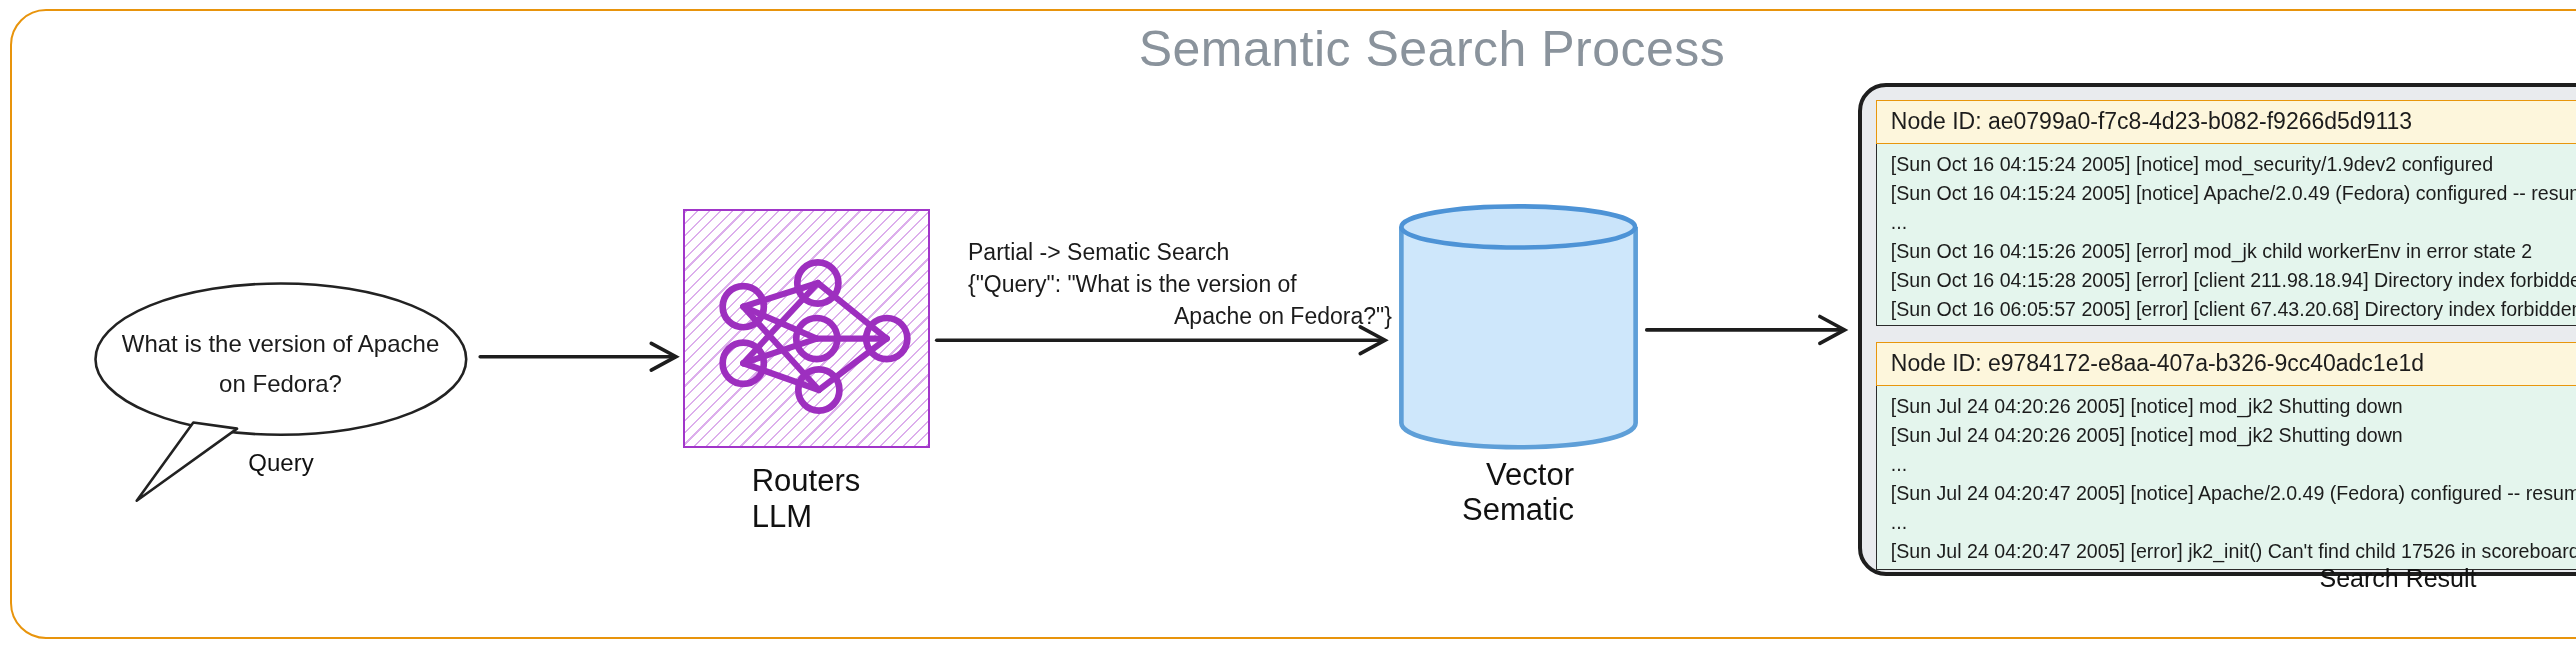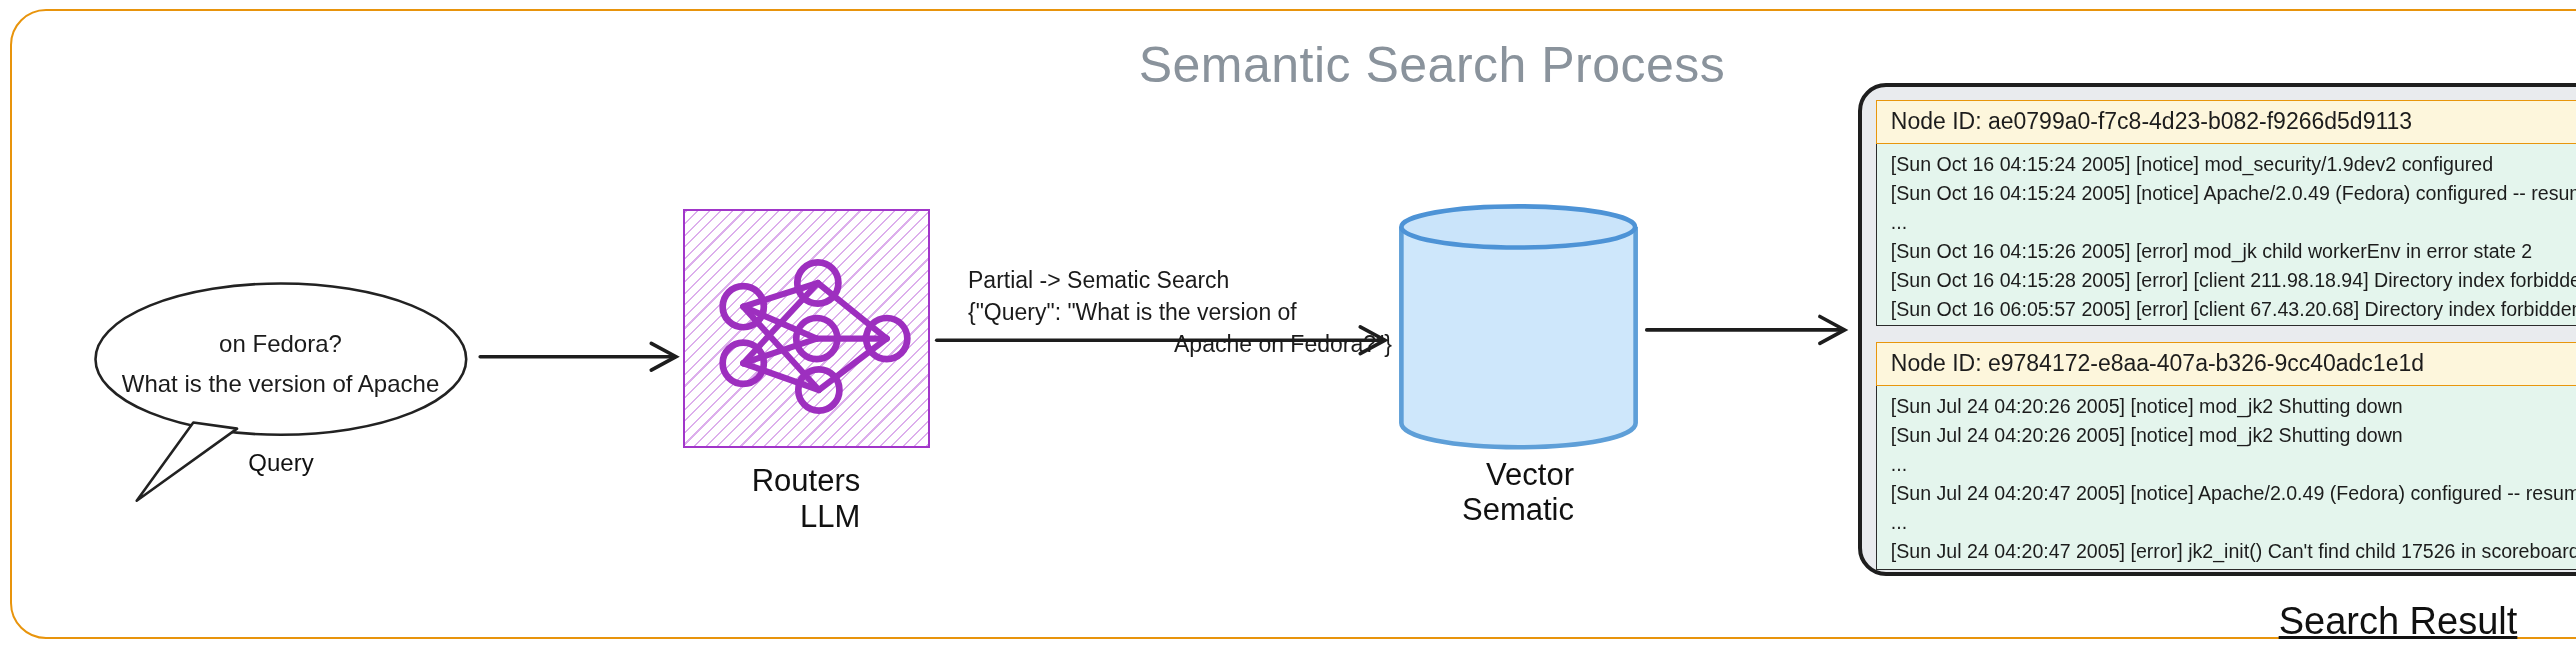--- a/index.html
+++ b/index.html
@@ -3,40 +3,40 @@
 <meta charset="utf-8">
 <style>
   * { margin:0; padding:0; box-sizing:border-box; }
   html,body { background:#ffffff; }
   body { font-family:"Liberation Sans", sans-serif; color:#1e1e1e; }
   #canvas { position:relative; width:2974px; height:650px; background:#ffffff; overflow:hidden; }
 
   .page-border { position:absolute; left:10.3px; top:9.3px; right:10.3px; bottom:11.3px;
     border:2.1px solid #E8940C; border-radius:36px; pointer-events:none; }
 
-  .diagram-title { position:absolute; left:1432px; top:36px; transform:translateX(-50%);
+  .diagram-title { position:absolute; left:1432px; top:20px; transform:translateX(-50%);
     font-size:50px; color:#8A939C; white-space:nowrap; letter-spacing:0.5px; }
 
   
   .bubble-svg { position:absolute; left:72px; top:268px; }
   .bubble-text { position:absolute; left:100px; top:324px; width:361px; text-align:center;
     font-size:24px; line-height:40px; color:#1b1b1b; }
   .query-label { position:absolute; left:281px; top:449px; transform:translateX(-50%);
     font-size:24px; color:#111; }
 
   
   .llm-box { position:absolute; left:683px; top:209px; width:247px; height:239px;
     border:2.6px solid #A136C9; background-color:#ffffff;
     background-image:repeating-linear-gradient(135deg, rgba(178,77,213,0.45) 0px, rgba(178,77,213,0.45) 1.5px, transparent 1.5px, transparent 8.2px); }
   .llm-label { position:absolute; left:806px; top:463px; transform:translateX(-50%);
-    font-size:31px; line-height:36px; text-align:right; color:#111; white-space:nowrap; }
+    font-size:31px; line-height:36px; text-align:left; color:#111; white-space:nowrap; }
 
   
   .annotation { position:absolute; left:968px; top:236px; font-size:23px; line-height:32px;
-    color:#1b1b1b; white-space:nowrap;margin-top:28px; }
+    color:#1b1b1b; white-space:nowrap; }
   .annotation .indent { padding-left:206px; }
 
   
   .db-svg { position:absolute; left:1396px; top:195px; }
   .db-label { position:absolute; left:1518px; top:457px; transform:translateX(-50%);
     font-size:31px; line-height:35px; text-align:right; color:#111; white-space:nowrap; }
 
   
   .arrows { position:absolute; left:0; top:0; pointer-events:none; }
 
@@ -45,39 +45,39 @@
     background:#E9EBEE; border:4.6px solid #1E1E1E; border-radius:28px; }
   .node-header { position:absolute; left:14.4px; width:1046px; height:44px;
     background:#FDF6DC; border:1.5px solid #E8960C; font-size:23px; line-height:41px;
     padding-left:13.4px; color:#1c1c1c; white-space:nowrap; overflow:hidden; }
   .log-area { position:absolute; left:14.4px; width:1046px; background:#E4F5ED;
     border-left:1px solid #2b2b2b; border-right:1px solid #2b2b2b; border-bottom:1px solid #2b2b2b;
     padding:6.2px 0 0 13.4px; font-size:19.6px; line-height:29px; color:#1c1c1c; white-space:nowrap; overflow:hidden; }
   .hdr1 { top:13px; }   .log1 { top:57px; height:182px; }
   .hdr2 { top:255px; }  .log2 { top:299px; height:184px; }
 
-  .search-result-label { position:absolute; left:2398px; top:600px; transform:translateX(-50%);
-    font-size:38px; color:#111; white-space:nowrap;text-decoration:underline; }
+  .search-result-label { position:absolute; left:2398px; top:564px; transform:translateX(-50%);
+    font-size:25px; color:#111; white-space:nowrap; }
 </style>
 </head>
 <body>
 
 <div id="canvas">
 
   <div class="page-border"></div>
 
   <div class="diagram-title">Semantic Search Process</div>
 
   <svg class="bubble-svg" width="428" height="242" viewBox="0 0 830 470">
     <ellipse cx="405" cy="177" rx="360" ry="147" fill="#ffffff" stroke="#222222" stroke-width="5"></ellipse>
     <path d="M 235 300 L 125 452 L 320 312 Z" fill="#ffffff" stroke="#222222" stroke-width="5" stroke-linejoin="round"></path>
   </svg>
   <div class="bubble-text">
+    <div>What is the version of Apache</div>
     <div>on Fedora?</div>
-    <div>What is the version of Apache</div>
   </div>
   <div class="query-label">Query</div>
 
   <svg class="arrows" width="2974" height="650" viewBox="0 0 5772 1261">
     <g stroke="#1D1D1D" stroke-width="7" fill="none" stroke-linecap="round">
       <line x1="932" y1="692" x2="1310" y2="692"></line>
       <polyline points="1264,666 1312,692 1264,718"></polyline>
     </g>
     <g stroke="#1D1D1D" stroke-width="7" fill="none" stroke-linecap="round">
       <line x1="1818" y1="660" x2="2686" y2="660"></line>

